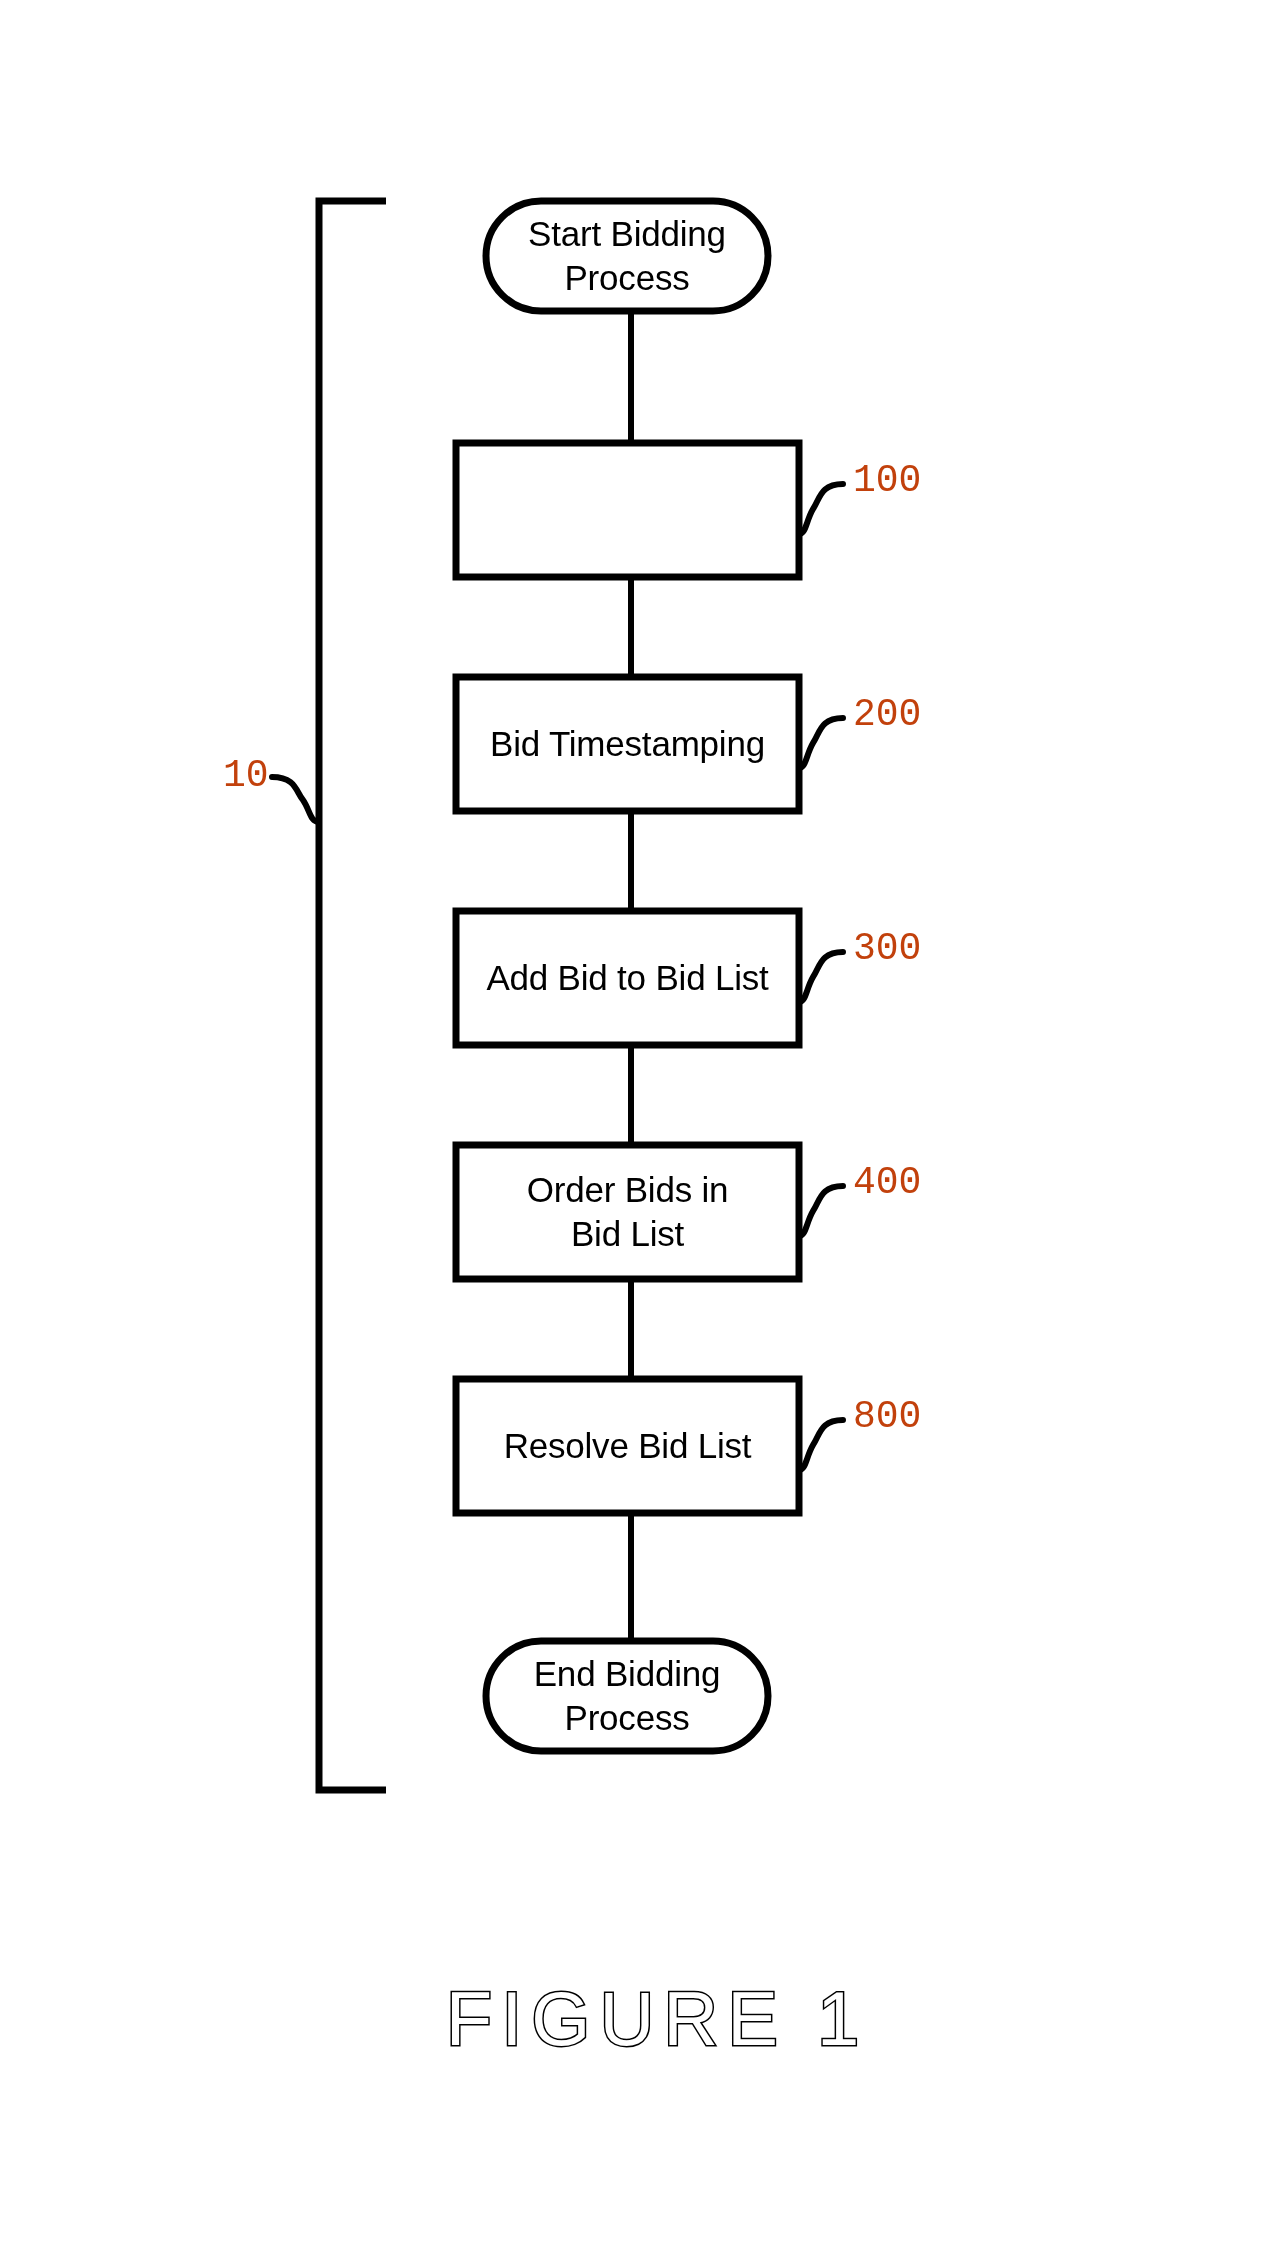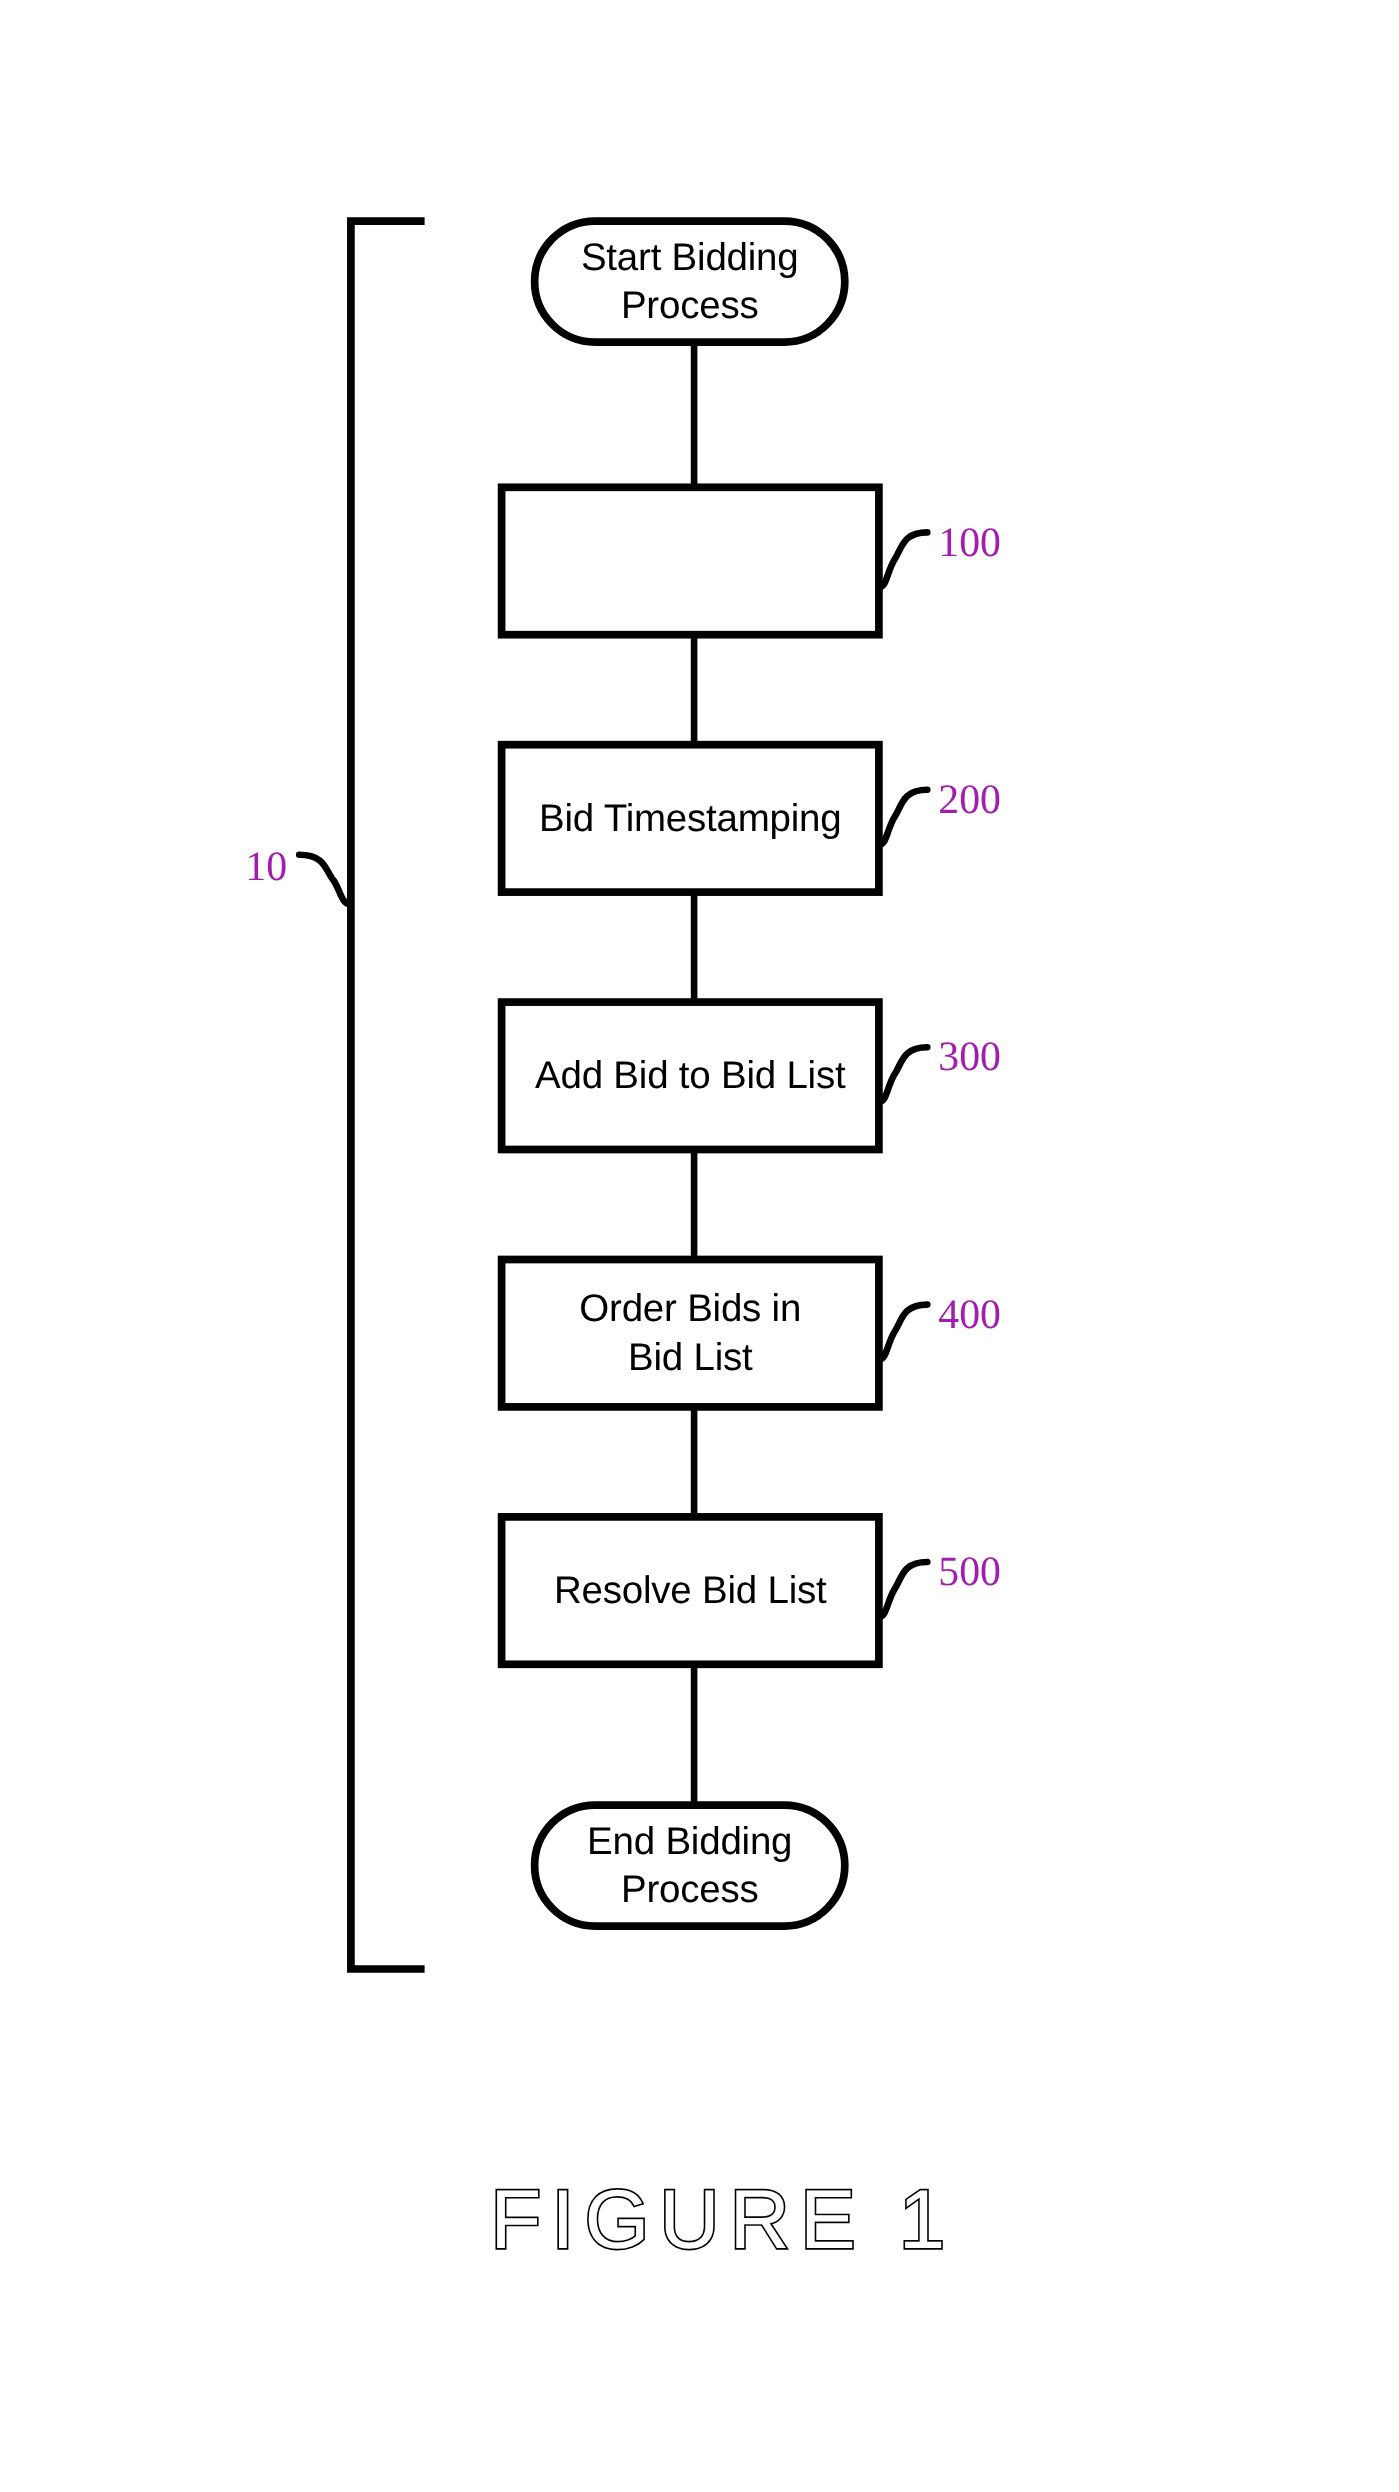--- a/index.html
+++ b/index.html
@@ -46,26 +46,25 @@
     letter-spacing: -0.2px;
     white-space: pre-line;
     display: flex;
     align-items: center;
     justify-content: center;
     pointer-events: none;
   }
 
   .ref-num {
     position: absolute;
-    font-family: Liberation Serif, serif;
+    font-family: Liberation Mono, monospace;
     font-size: 38px;
     line-height: 38px;
     letter-spacing: 0px;
-    color: #a21caf;
-    margin-top: 12px;
+    color: #c2410c;
   }
 
   
   #figure-caption {
     position: absolute;
     left: 0;
     top: 1975px;
     width: 1272px;
     text-align: center;
     font-family: "Liberation Sans", sans-serif;
@@ -140,19 +139,19 @@
 Process</div>
 
   <div class="ref-num" style="left:845px; top:462px;">100</div>
 
   <div class="ref-num" style="left:845px; top:696px;">200</div>
 
   <div class="ref-num" style="left:845px; top:930px;">300</div>
 
   <div class="ref-num" style="left:845px; top:1164px;">400</div>
 
-  <div class="ref-num" style="left:845px; top:1398px;">500</div>
+  <div class="ref-num" style="left:845px; top:1398px;">800</div>
 
   <div class="ref-num" style="left:215px; top:757px;">10</div>
 
   <div id="figure-caption">FIGURE 1</div>
 
 </div>
 
 </body></html>

